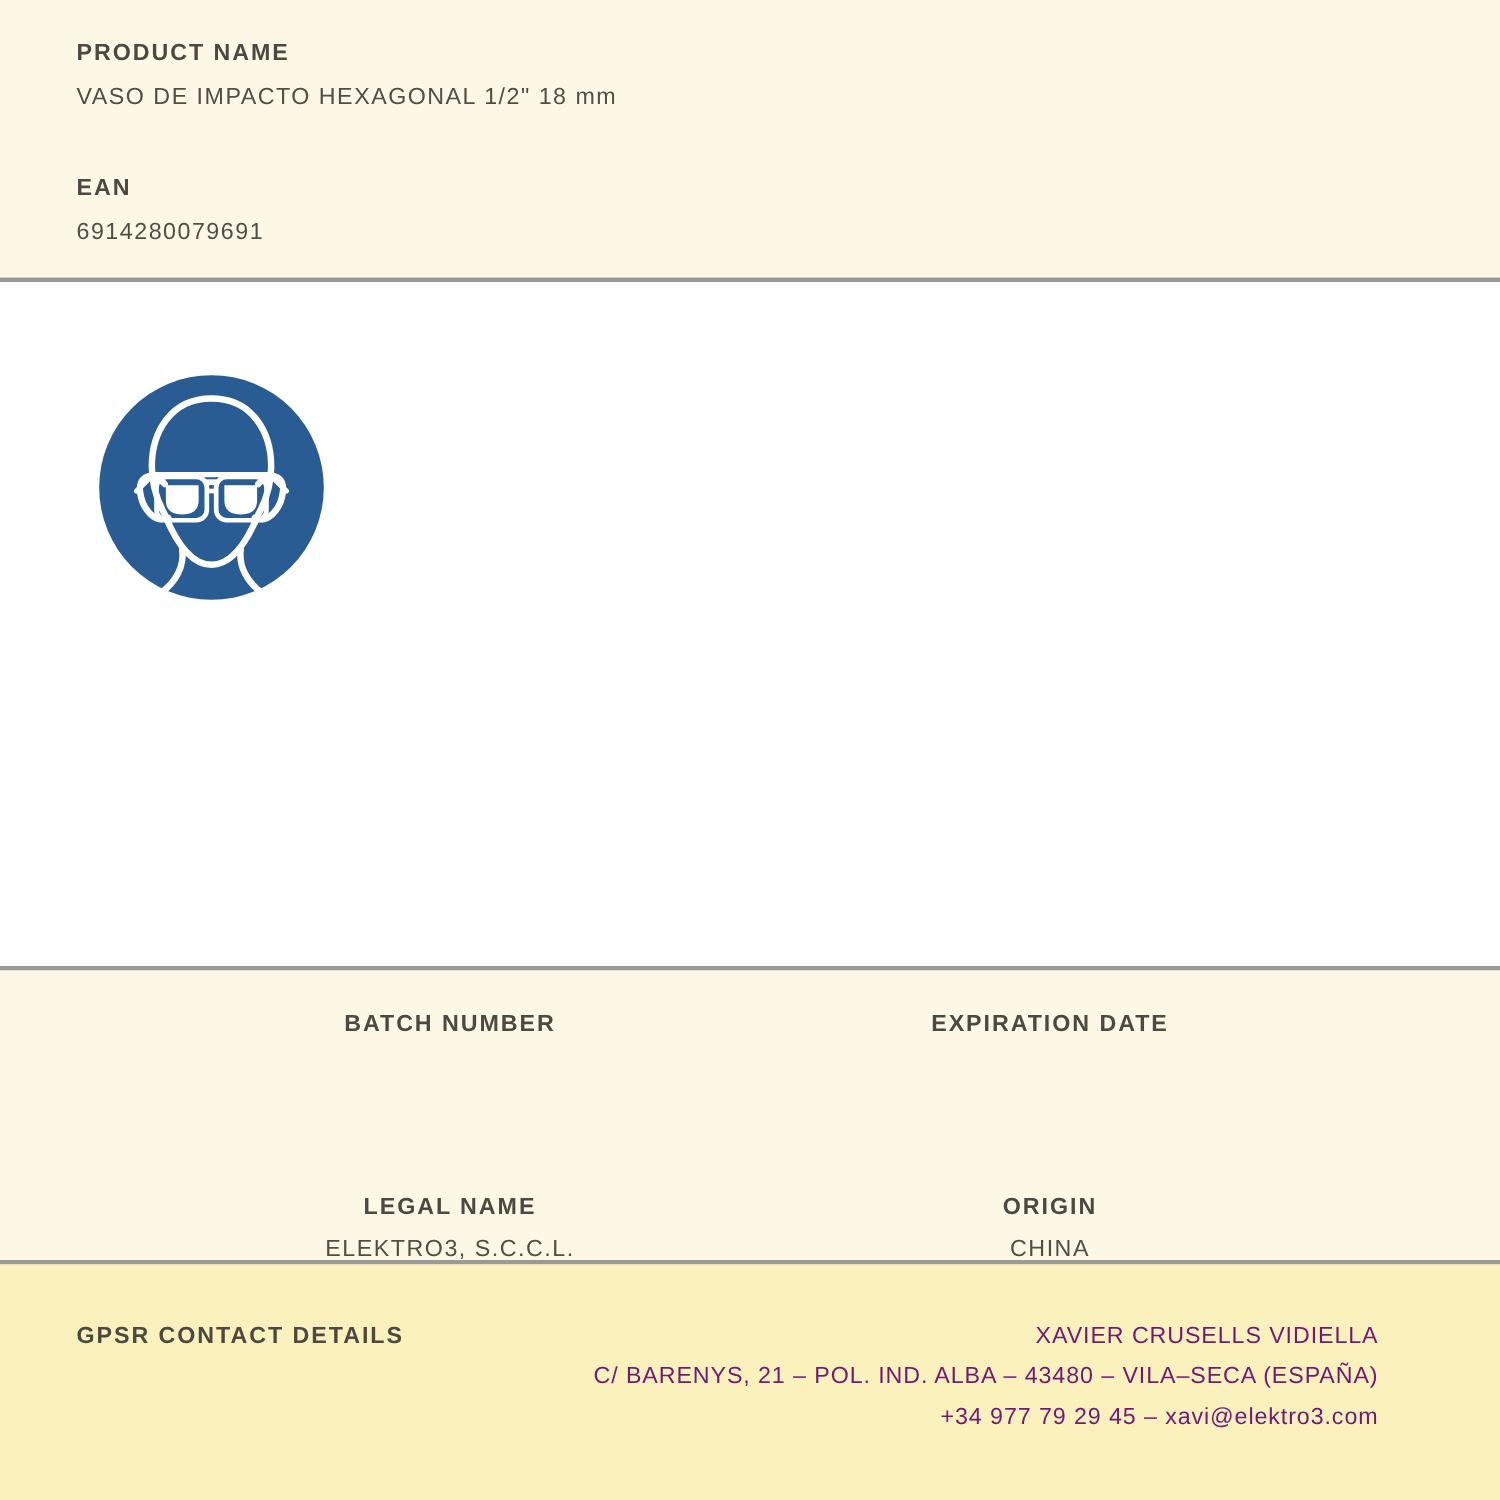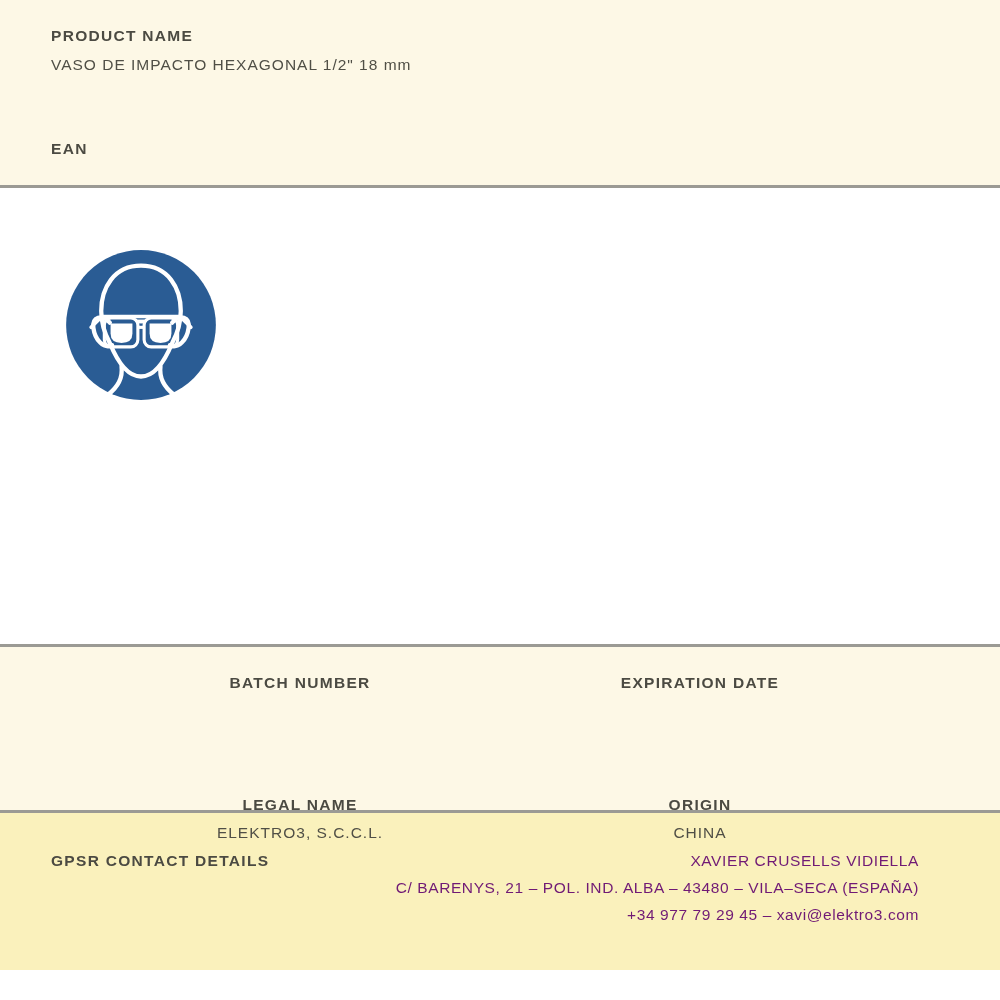--- a/index.html
+++ b/index.html
@@ -29,40 +29,40 @@
     letter-spacing: 1.3px;
     line-height: 20px;
   }
   .field-value {
     font-size: 15.5px;
     letter-spacing: 1px;
     line-height: 20px;
     margin-top: 9px;
     color: #504f46;
   }
-  .ean-label { margin-top: 64px; }
+  .ean-label { margin-top: 41px; }
 
   
   .section-middle {
     height: 456px;
     background: #ffffff;
     position: relative;
   }
   .icon-wrap {
     position: absolute;
     left: 63px;
     top: 59px;
     width: 156px;
     height: 156px;
     background: #ffffff;
   }
 
   
   .section-details {
-    height: 163px;
+    height: 193px;
     background: #fdf8e6;
     padding: 26px 100px 0 100px;
     box-sizing: border-box;
   }
   .drow {
     display: grid;
     grid-template-columns: 1fr 1fr;
     text-align: center;
   }
   .drow2 { margin-top: 102px; }
@@ -94,20 +94,21 @@
 </style>
 </head>
 <body>
 
 <div class="page">
 
   <section class="section-top">
     <div class="field-label">PRODUCT NAME</div>
     <div class="field-value">VASO DE IMPACTO HEXAGONAL 1/2" 18 mm</div>
     <div class="field-label ean-label">EAN</div>
+    <div class="field-value">6914280079691</div>
   </section>
 
   <div class="divider"></div>
 
   <section class="section-middle">
     <div class="icon-wrap">
       <svg viewBox="0 0 200 200" width="156" height="156" aria-hidden="true">
         <rect width="200" height="200" fill="#ffffff"></rect>
         <circle cx="100" cy="100" r="96" fill="#2a5c94"></circle>
         <g stroke="#ffffff" stroke-width="5.5" fill="none" stroke-linecap="round" stroke-linejoin="round">

